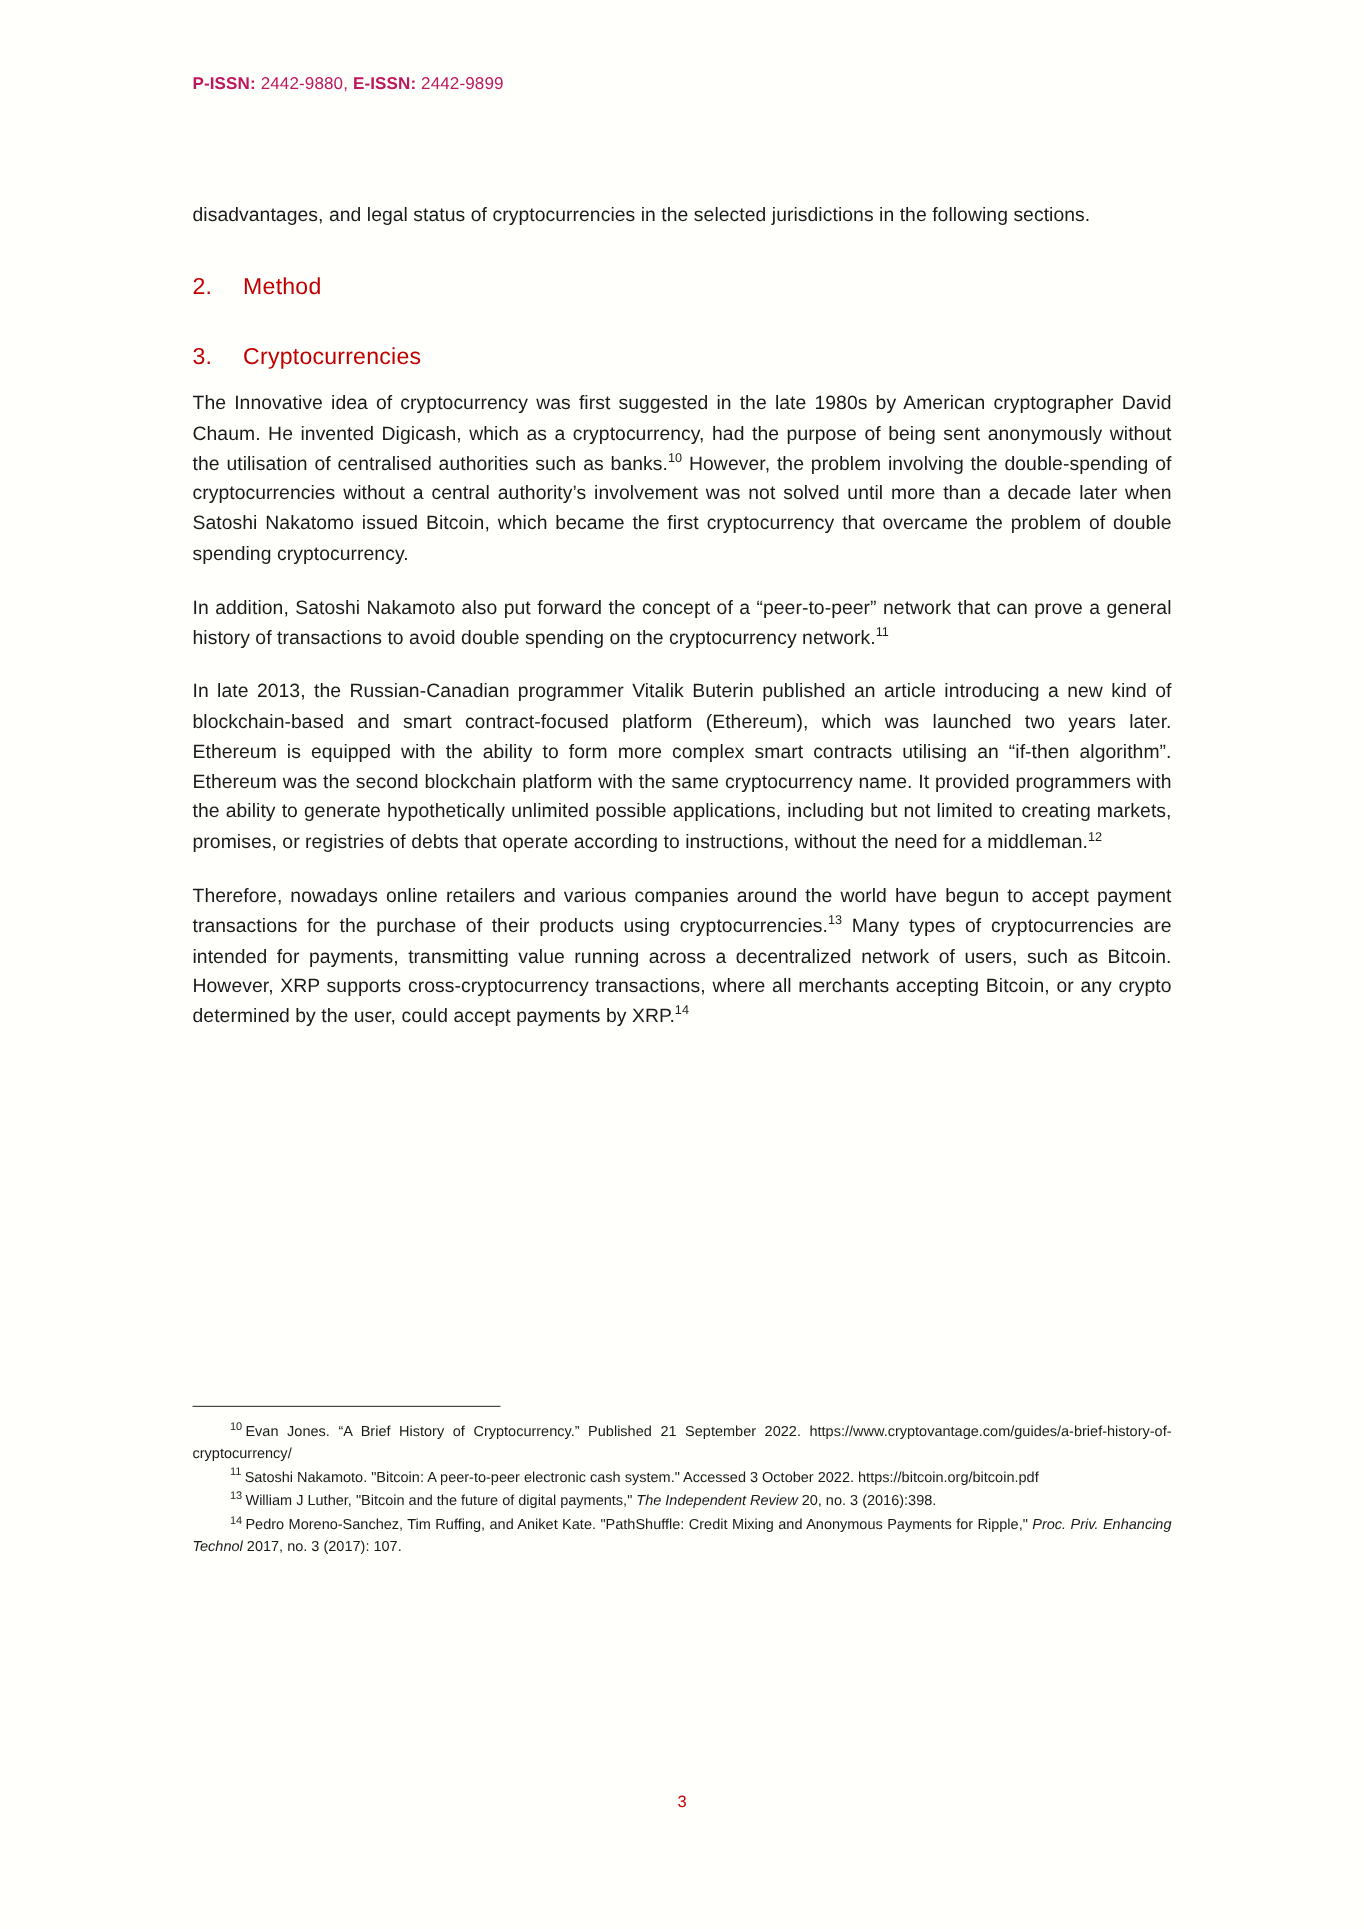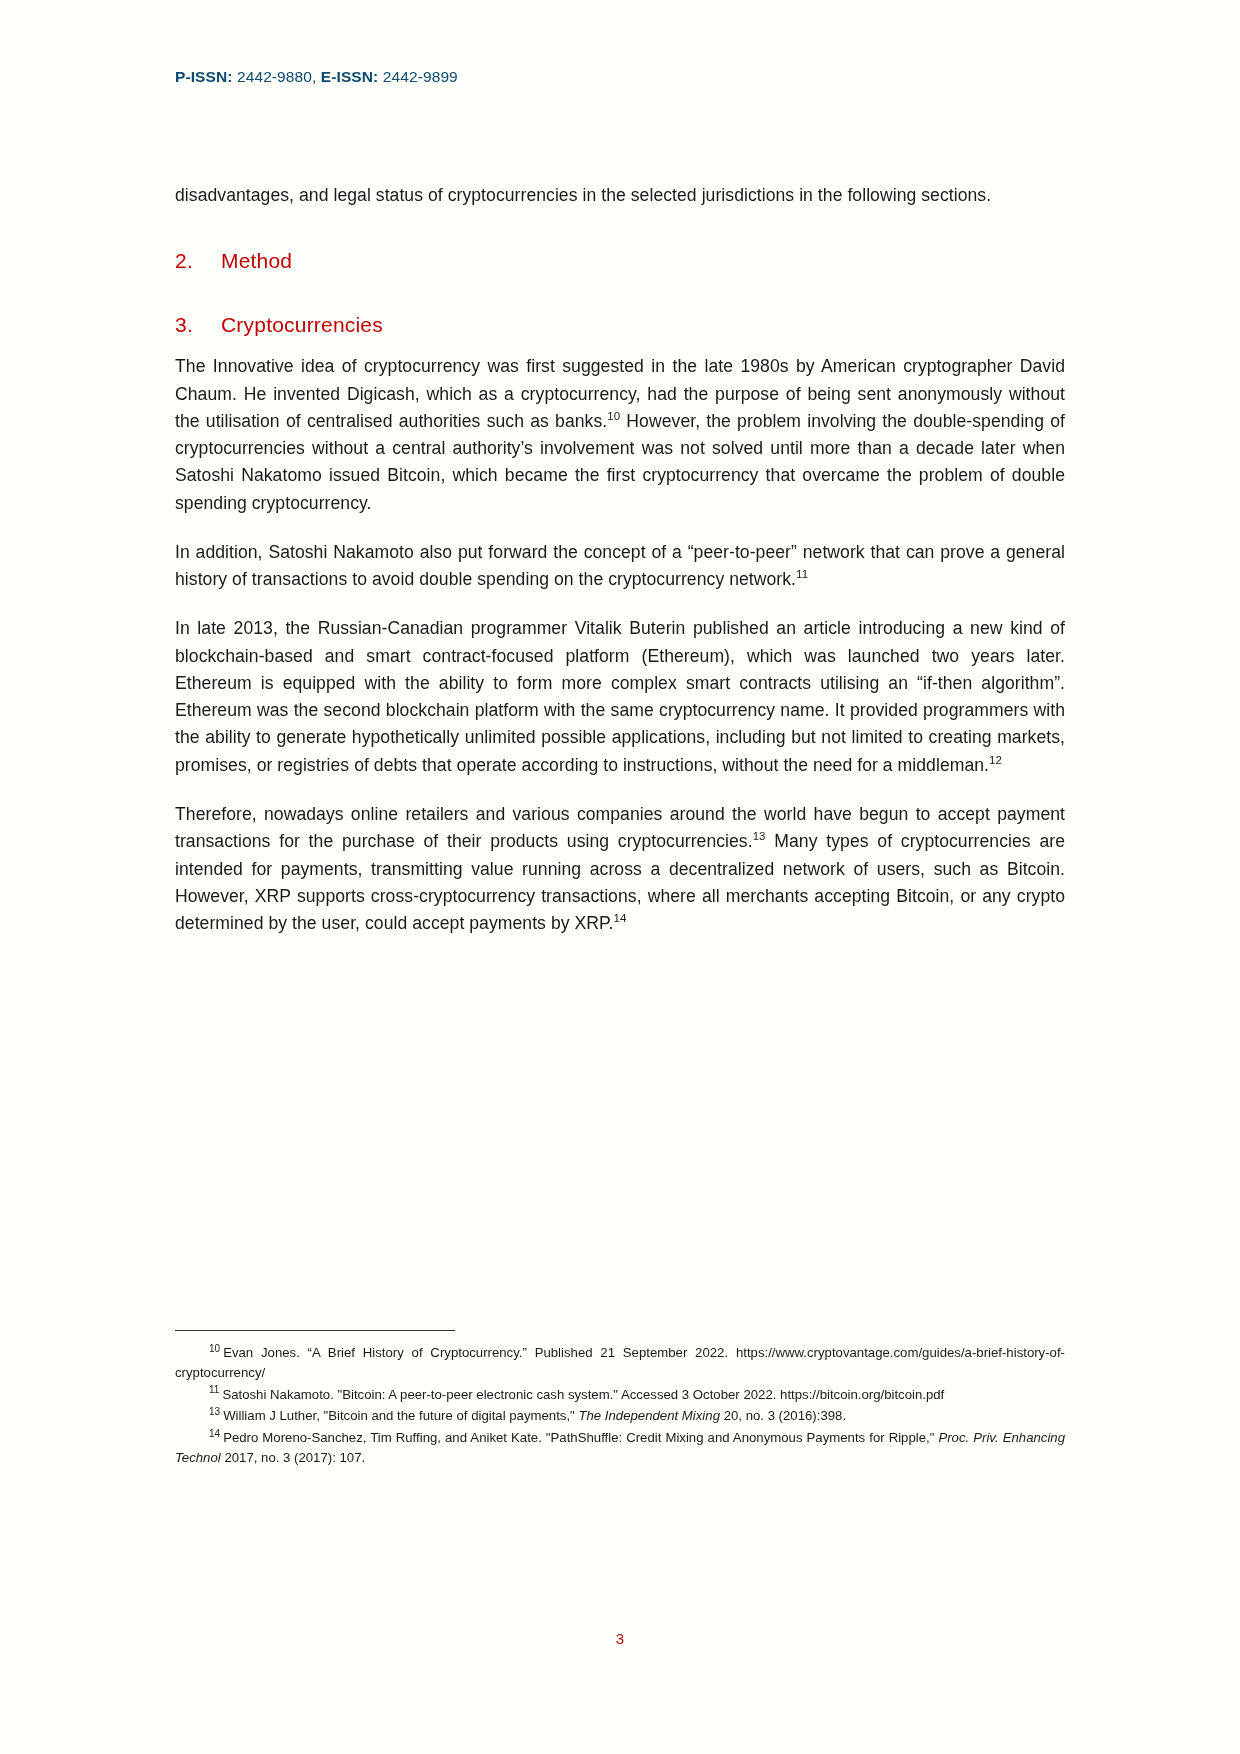--- a/index.html
+++ b/index.html
@@ -21,21 +21,21 @@
     height: 1754px;
     padding: 0;
     box-sizing: border-box;
   }
   .header {
     position: absolute;
     left: 175px;
     top: 68px;
     font-size: 15.5px;
     letter-spacing: 0.1px;
-    color: #0c4a6e;
+    color: #be185d;
   }
   .header b { font-weight: 700; }
   .content {
     position: absolute;
     left: 175px;
     top: 178px;
     width: 890px;
   }
   p.body-text {
     margin: 4px 0 22px 0;
@@ -57,21 +57,21 @@
     width: 46px;
   }
   sup {
     font-size: 11.5px;
     vertical-align: super;
     line-height: 0;
   }
   .footnote-area {
     position: absolute;
     left: 175px;
-    top: 1330px;
+    top: 1278px;
     width: 890px;
   }
   .fn-rule {
     width: 280px;
     height: 1px;
     background: #333;
     margin: 0 0 12px 0;
   }
   .fn {
     font-size: 13.2px;
@@ -144,21 +144,21 @@
     <p class="fn">
       <sup>10</sup><span>Evan Jones. “A Brief History of Cryptocurrency.” Published 21 September 2022. https://www.cryptovantage.com/guides/a-brief-history-of-cryptocurrency/</span>
     </p>
 
     <p class="fn">
       <sup>11</sup><span>Satoshi Nakamoto. "Bitcoin: A peer-to-peer electronic cash system." Accessed 3 October 2022. https://bitcoin.org/bitcoin.pdf</span>
     </p>
 
 
     <p class="fn">
-      <sup>13</sup><span>William J Luther, "Bitcoin and the future of digital payments," </span><i>The Independent Mixing</i><span> 20, no. 3 (2016):398.</span>
+      <sup>13</sup><span>William J Luther, "Bitcoin and the future of digital payments," </span><i>The Independent Review</i><span> 20, no. 3 (2016):398.</span>
     </p>
 
     <p class="fn">
       <sup>14</sup><span>Pedro Moreno-Sanchez, Tim Ruffing, and Aniket Kate. "PathShuffle: Credit Mixing and Anonymous Payments for Ripple," </span><i>Proc. Priv. Enhancing Technol</i><span> 2017, no. 3 (2017): 107.</span>
     </p>
   </div>
 
   <div class="page-number">3</div>
 
 </div>

